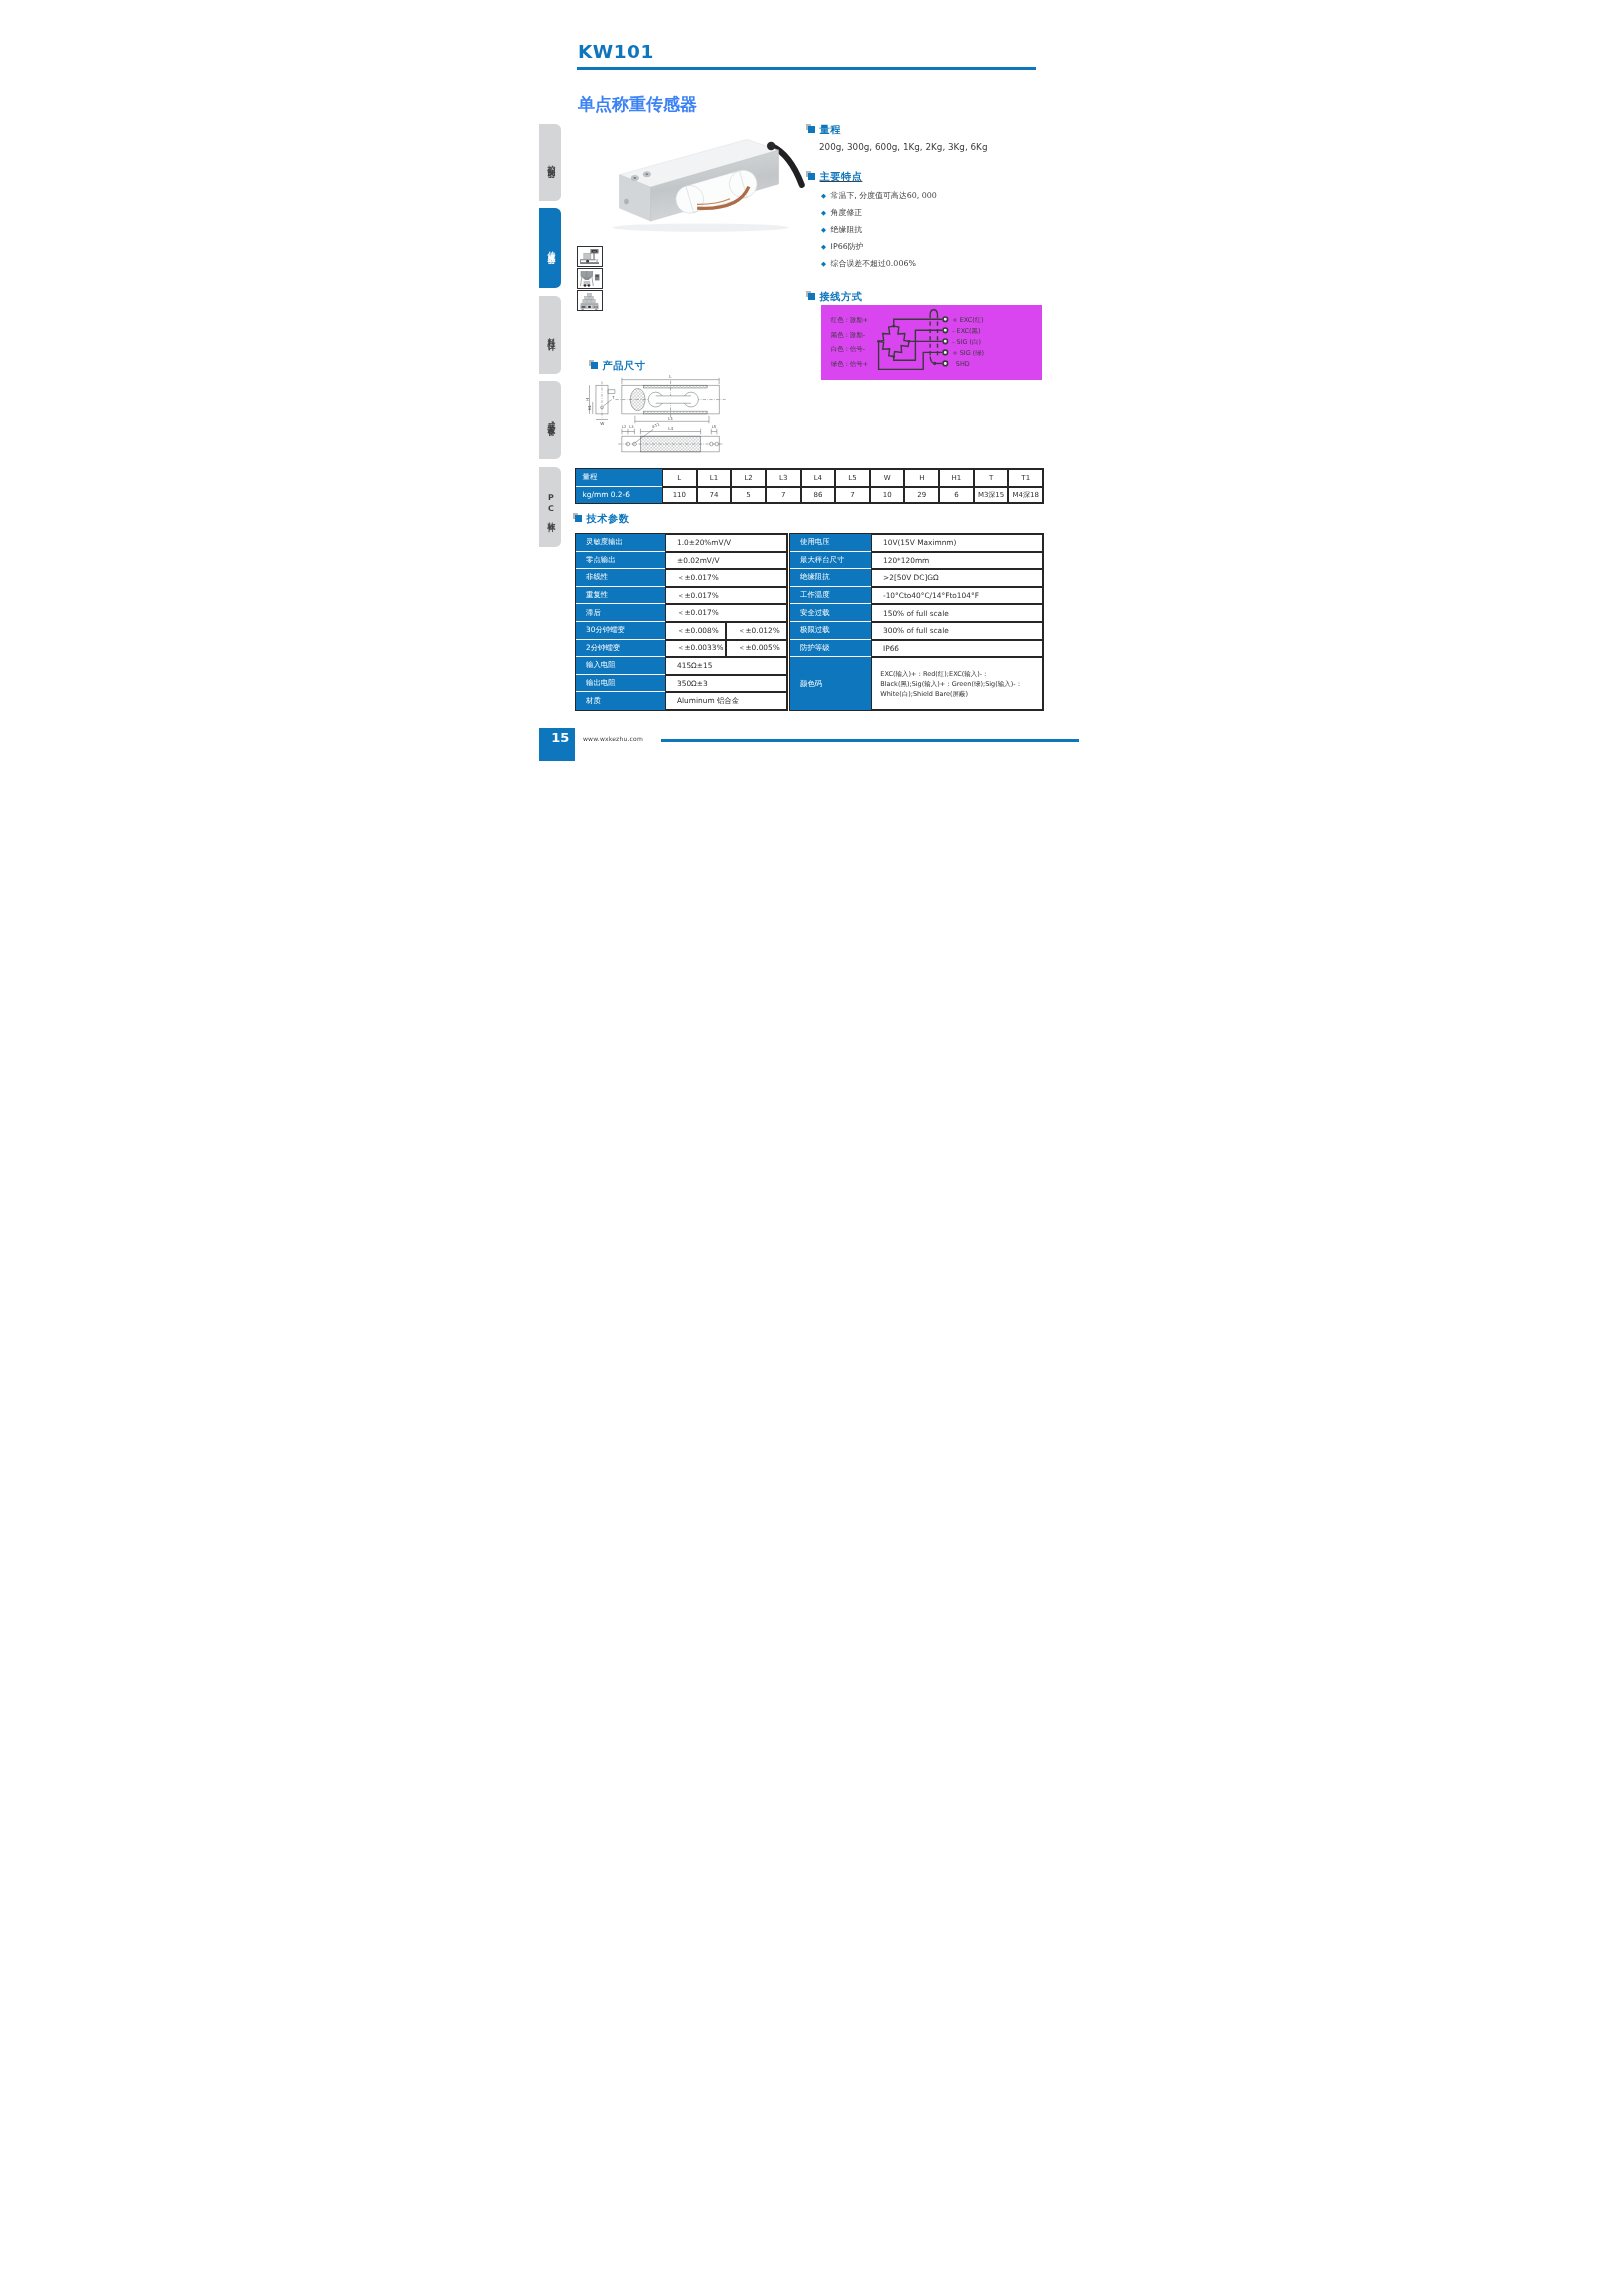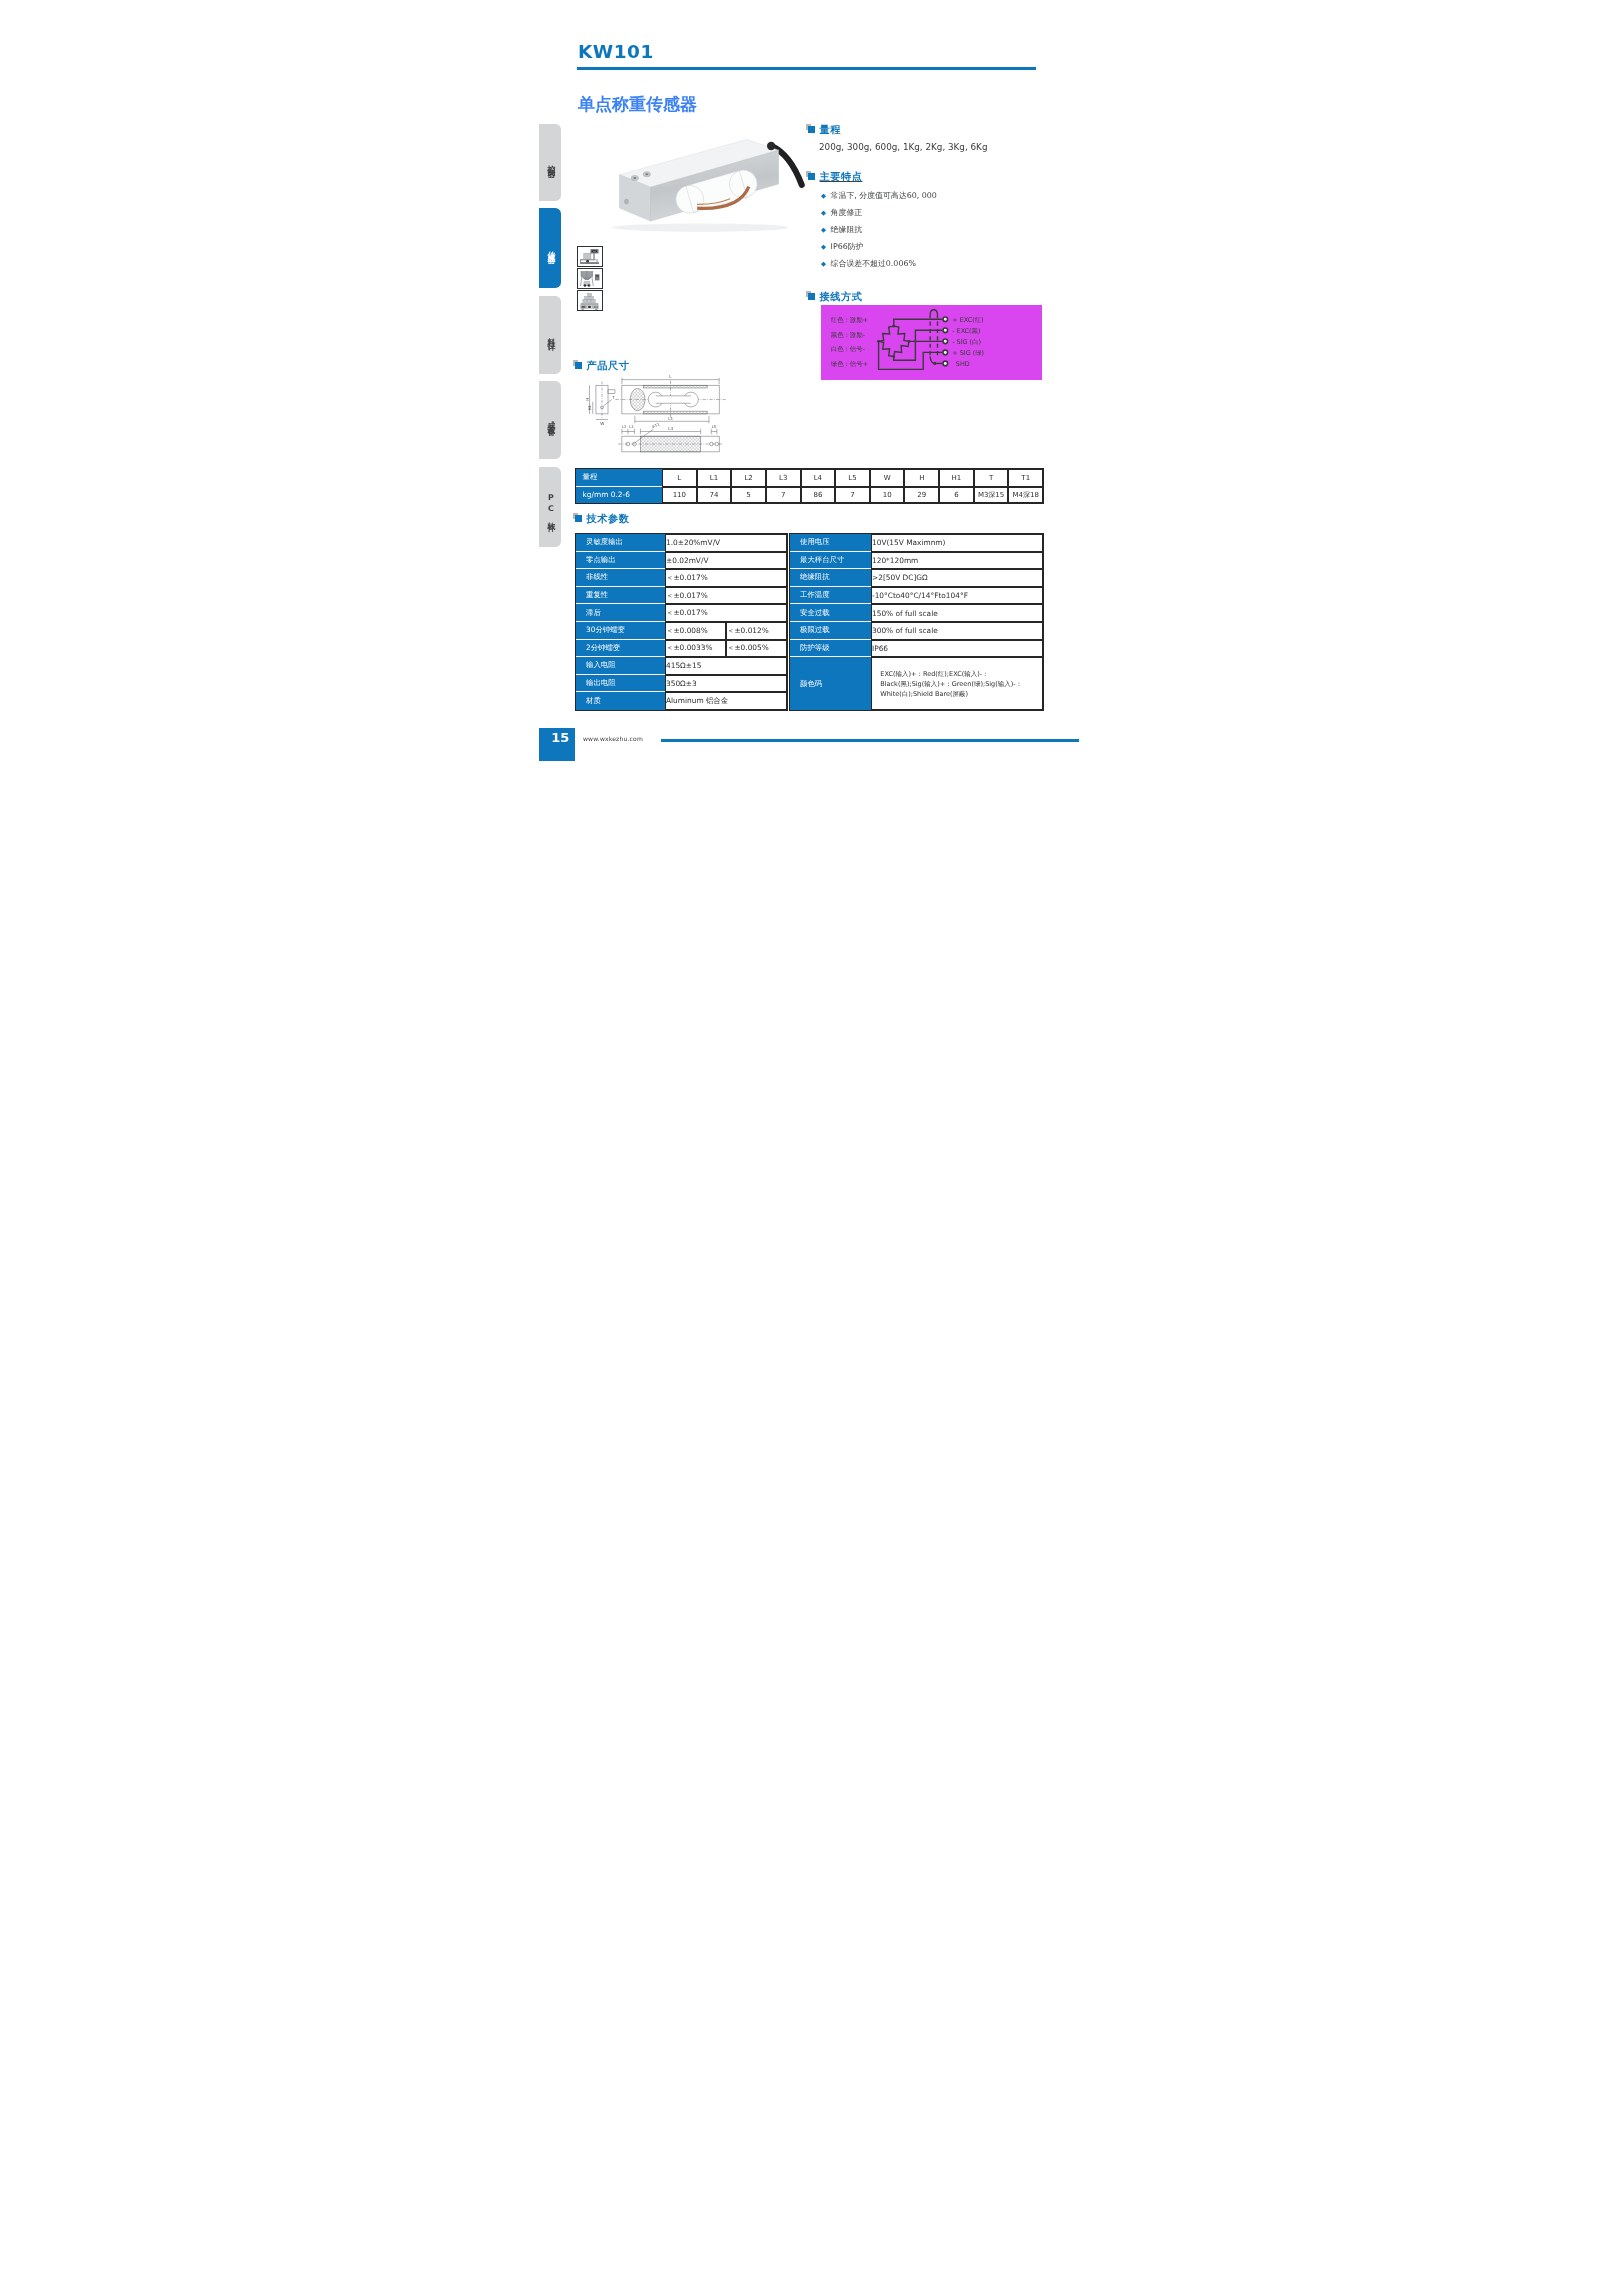--- a/index.html
+++ b/index.html
@@ -54,21 +54,21 @@
   .spec-left  { left:36px;  width:213px; }
   .spec-right { left:250px; width:255px; }
   .spec-row { display:flex; height:17.6px; }
   .spec-row.tall { height:53px; }
   .spec-label { background:#0e76bc; color:#fff; display:flex; align-items:center; padding-left:10px;
                 font-size:7.4px; border-bottom:1.4px solid #fff; }
   .spec-left  .spec-label { width:89px; }
   .spec-right .spec-label { width:81px; }
   .spec-row:last-child .spec-label { border-bottom:none; }
   .spec-value { flex:1; border:0.9px solid #262626; background:#fff; display:flex; align-items:center;
-                font-size:7.4px; color:#2e2e2e; }
+                padding-left:11px; font-size:7.4px; color:#2e2e2e; }
   .spec-value.wrap { font-size:6.5px; line-height:1.55; padding:3.7px 4.6px 3.7px 8.3px; }
 
   
   .pagenum-box { position:absolute; left:0; top:728px; width:36px; height:33px; background:#0e76bc; }
   .pagenum-box span { position:absolute; right:5.6px; top:1.9px; color:#fff; font-size:13px; font-weight:bold;text-align:center; }
   .website { position:absolute; left:44px; top:735px; font-size:6px; color:#3a3a3a; letter-spacing:0.2px; }
   .footer-bar { position:absolute; left:122px; top:739px; width:418px; height:3.2px; background:#0e76bc; }
 
   svg text { font-family:"DejaVu Sans","Liberation Sans",sans-serif; }
 </style>
@@ -265,21 +265,21 @@
       </g>
 
       <text x="284" y="36" font-size="14" fill="#3a3a3a">+ EXC(红)</text>
       <text x="284" y="60" font-size="14" fill="#3a3a3a">-  EXC(黑)</text>
       <text x="284" y="84" font-size="14" fill="#3a3a3a">-  SIG (白)</text>
       <text x="284" y="108" font-size="14" fill="#3a3a3a">+ SIG (绿)</text>
       <text x="292" y="132" font-size="14" fill="#3a3a3a">SHD</text>
     </svg>
   </div>
 
-  <div class="sec" style="left:36px;top:359px;">
+  <div class="sec" style="left:52px;top:359px;">
     <span class="sec-sq"></span>
     <h2>产品尺寸</h2>
   </div>
   <div style="position:absolute;left:44px;top:373px;">
     <svg width="176" height="86" viewBox="0 0 380 185">
       <defs>
         <pattern id="xh" width="7" height="7" patternUnits="userSpaceOnUse">
           <path d="M0,7 L7,0 M0,0 L7,7" stroke="#8a8d90" stroke-width="0.7"></path>
         </pattern>
       </defs>

